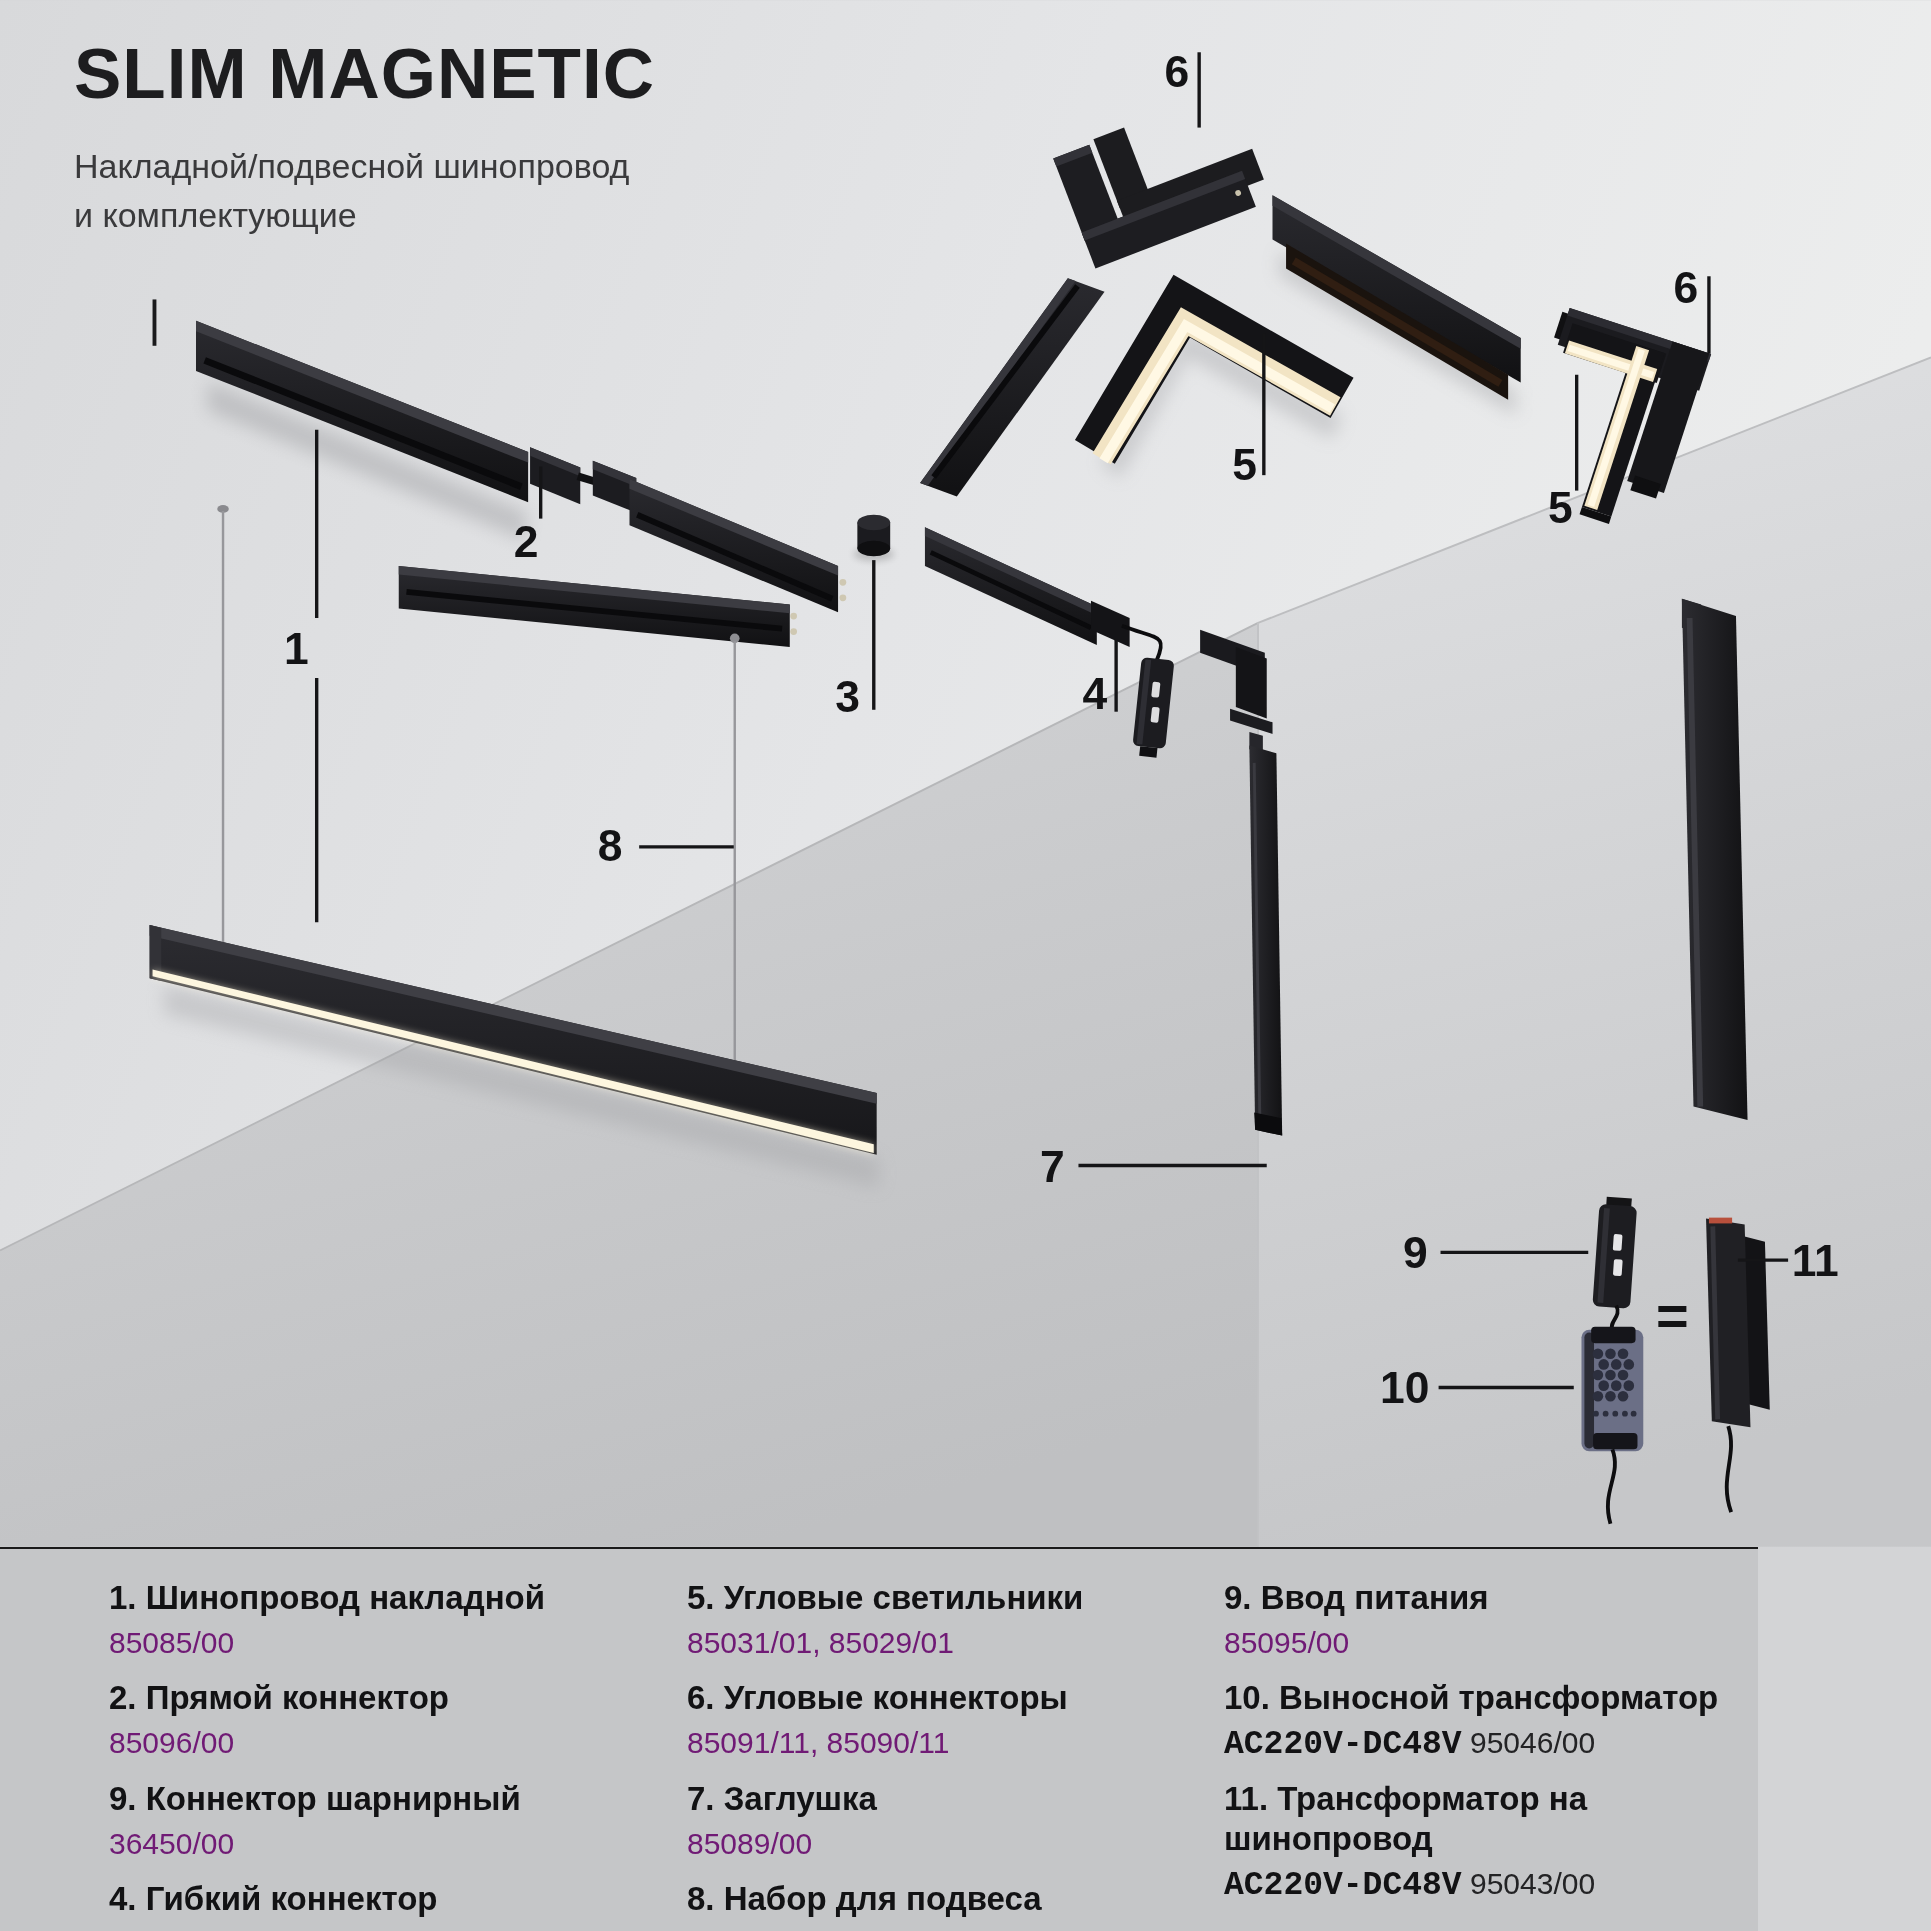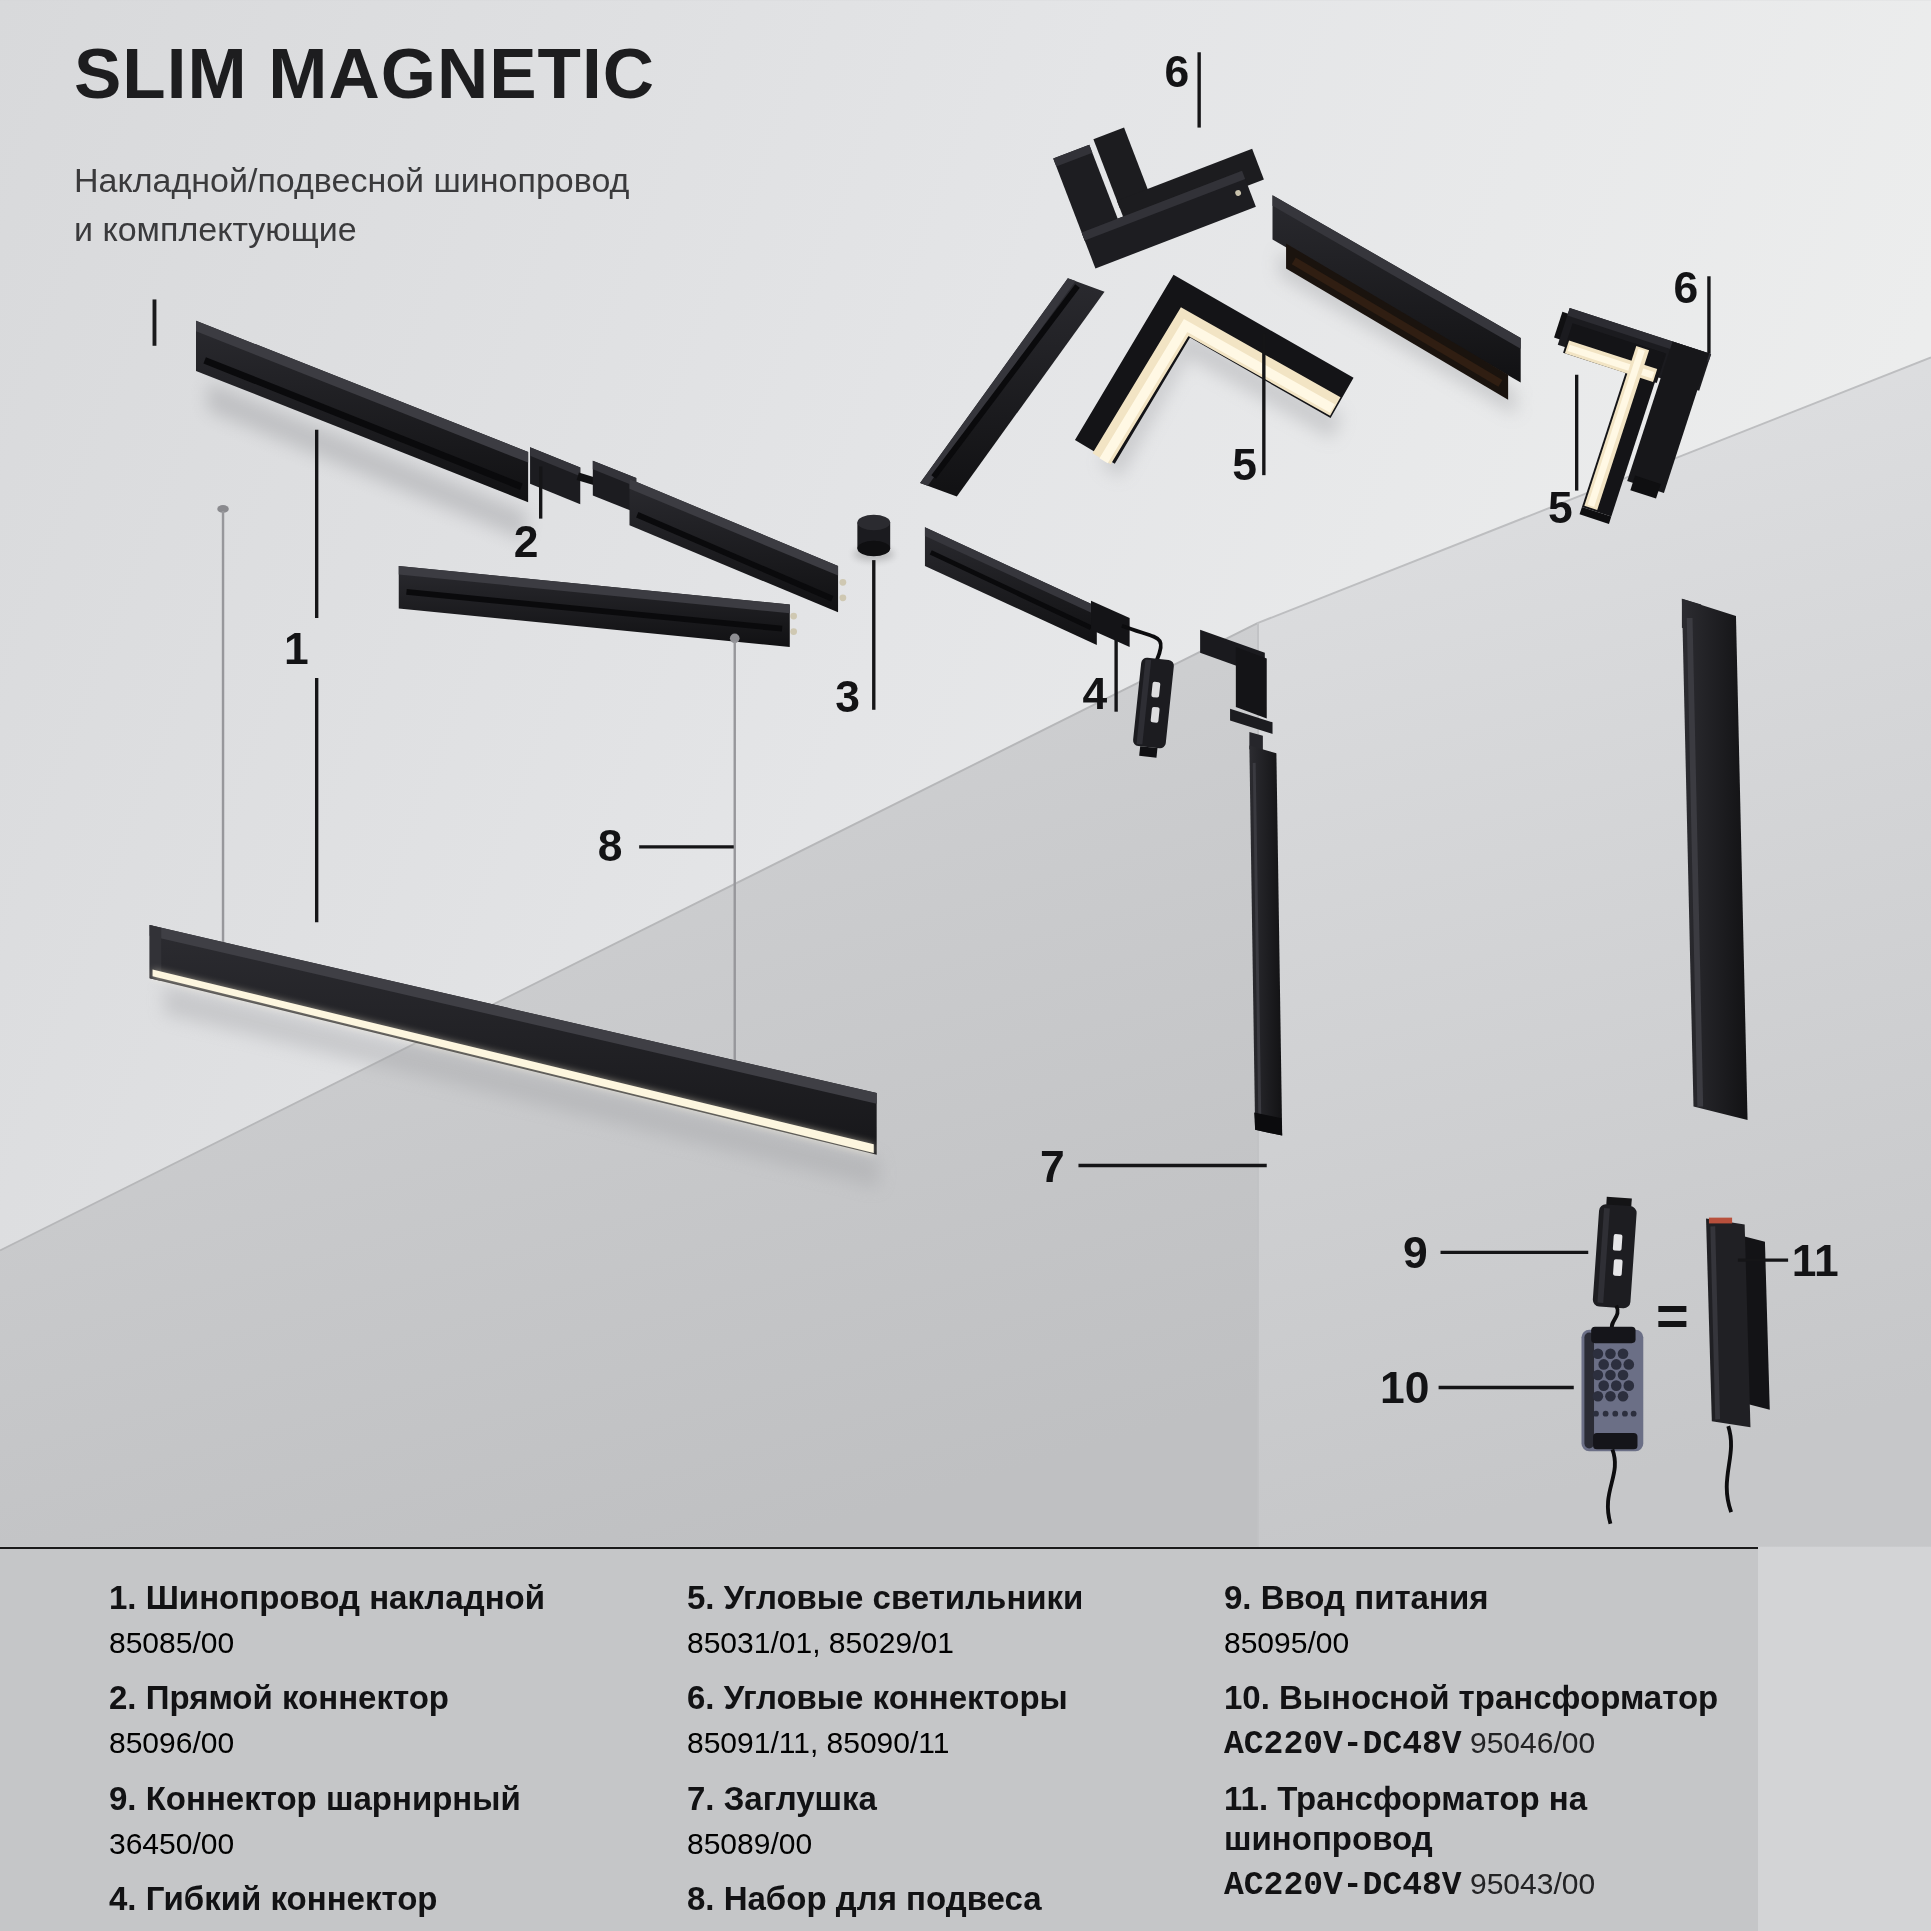--- a/index.html
+++ b/index.html
@@ -4,28 +4,28 @@
 <style>
   html,body{margin:0;padding:0;background:#9a9a9c;}
   .page{
     position:relative;width:1931px;height:1931px;overflow:hidden;
     font-family:"Liberation Sans",sans-serif;
     background:#d3d4d6;
   }
   .scene-svg{position:absolute;left:0;top:0;}
   .header{position:absolute;left:74px;top:33px;z-index:5;}
   .title{font-size:71px;font-weight:800;letter-spacing:1px;color:#1d1d1f;}
-  .subtitle{margin-top:42px;font-size:34px;line-height:1.45;color:#3a3a3c;font-weight:400;}
+  .subtitle{margin-top:28px;font-size:34px;line-height:1.45;color:#3a3a3c;font-weight:400;}
   .legend{
     position:absolute;left:0;top:1547px;width:1758px;height:384px;
     background:#c5c6c8;border-top:2.9px solid #1a1a1a;box-sizing:border-box;z-index:6;
   }
   .li{position:absolute;}
   .li .t{font-size:33px;font-weight:700;color:#121214;line-height:1.2;}
-  .li .c{font-size:30px;font-weight:400;color:#000000;margin-top:8.7px;}
+  .li .c{font-size:30px;font-weight:400;color:#701a75;margin-top:8.7px;}
   .li .c2{font-size:30px;color:#232325;margin-top:8.7px;}
   .li .spec{font-weight:700;color:#121214;font-size:33px;font-family:Liberation Mono, monospace;}
   svg text.co{font-family:"Liberation Sans",sans-serif;font-weight:700;fill:#131315;}
 </style>
 </head>
 <body>
 
 <div class="page">
 
   <svg class="scene-svg" width="1931" height="1547" viewBox="0 0 2000 1602">

